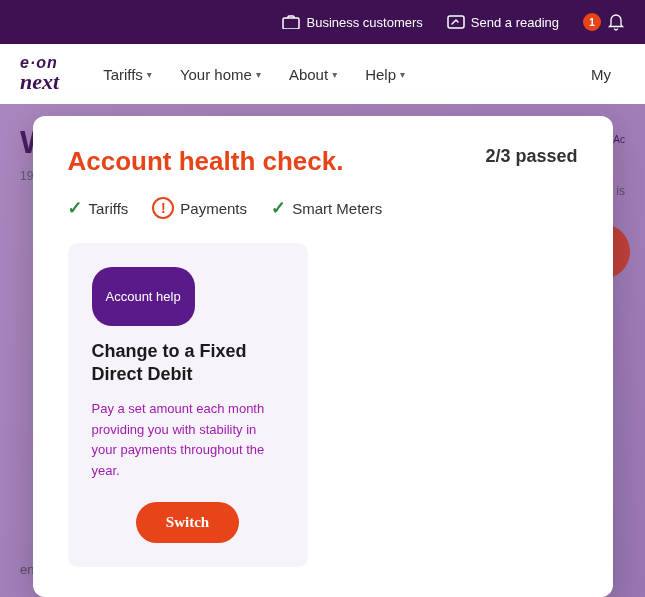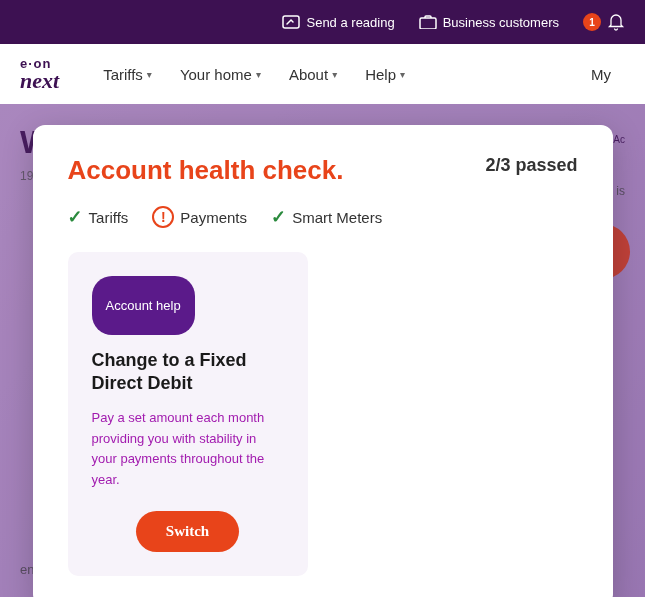--- a/index.html
+++ b/index.html
@@ -60,24 +60,25 @@
       gap: 0;
       box-shadow: 0 1px 3px rgba(0,0,0,0.1);
     }
     .logo {
       margin-right: 30px;
       display: flex;
       flex-direction: column;
       line-height: 1;
     }
     .logo-eon {
-      font-size: 13px;
+      font-size: 16px;
       color: #3d1152;
       font-weight: bold;
       letter-spacing: 1px;
+      font-style: italic;
     }
     .logo-next {
       font-size: 22px;
       color: #3d1152;
       font-weight: bold;
       font-style: italic;
       font-family: Liberation Serif, serif;
     }
     .nav-item {
       display: flex;
@@ -161,21 +162,21 @@
     
     .modal-overlay {
       position: absolute;
       top: 104px;
       left: 0;
       right: 0;
       bottom: 0;
       background: rgba(100, 60, 130, 0.3);
       display: flex;
       justify-content: center;
-      align-items: center;
+      align-items: flex-end;
       padding-top: 30px;
     }
 
     
     .modal {
       background: white;
       border-radius: 12px;
       width: 580px;
       padding: 30px 35px;
       box-shadow: 0 8px 32px rgba(0,0,0,0.2);
@@ -269,39 +270,39 @@
       cursor: pointer;
       display: block;
       margin: 0 auto;
       font-family: Liberation Serif, serif;
     }
   </style>
 </head>
 <body>
 
 <div class="top-bar">
+  <div class="top-bar-item">
+    <span class="top-bar-icon">
+      <svg width="18" height="14" viewBox="0 0 18 14" fill="none">
+        <rect x="1" y="3" width="16" height="11" rx="1.5" stroke="white" stroke-width="1.5"></rect>
+        <path d="M6 3V2a1 1 0 011-1h4a1 1 0 011 1v1" stroke="white" stroke-width="1.5"></path>
+      </svg>
+    </span>
+    <span>Business customers</span>
+  </div>
   <div class="top-bar-item">
     <span class="top-bar-icon">
       <svg width="18" height="14" viewBox="0 0 18 14" fill="none">
         <rect x="1" y="1" width="16" height="12" rx="2" stroke="white" stroke-width="1.5"></rect>
         <path d="M5 9 L9 5 L11 7" stroke="white" stroke-width="1.5" stroke-linecap="round"></path>
       </svg>
     </span>
     <span>Send a reading</span>
   </div>
   <div class="top-bar-item">
-    <span class="top-bar-icon">
-      <svg width="18" height="14" viewBox="0 0 18 14" fill="none">
-        <rect x="1" y="3" width="16" height="11" rx="1.5" stroke="white" stroke-width="1.5"></rect>
-        <path d="M6 3V2a1 1 0 011-1h4a1 1 0 011 1v1" stroke="white" stroke-width="1.5"></path>
-      </svg>
-    </span>
-    <span>Business customers</span>
-  </div>
-  <div class="top-bar-item">
     <div class="notification-badge">1</div>
     <span class="top-bar-icon">
       <svg width="18" height="18" viewBox="0 0 18 18" fill="none">
         <path d="M9 2C6.24 2 4 4.24 4 7v5l-1.5 1.5H15.5L14 12V7c0-2.76-2.24-5-5-5z" stroke="white" stroke-width="1.3" fill="none"></path>
         <path d="M7.5 15.5a1.5 1.5 0 003 0" stroke="white" stroke-width="1.3"></path>
       </svg>
     </span>
   </div>
 </div>
 

